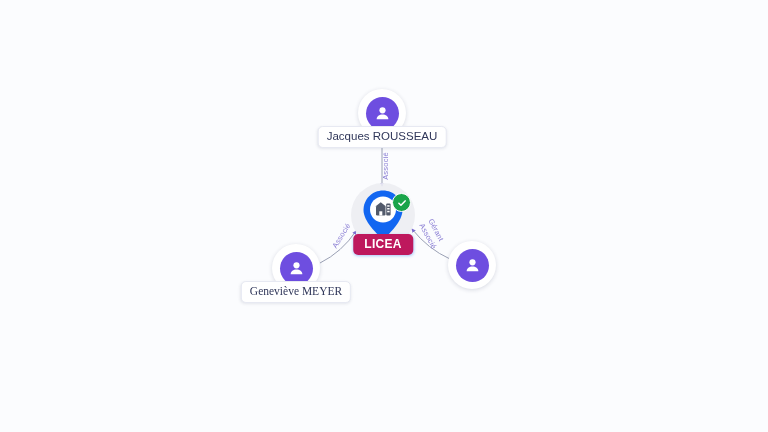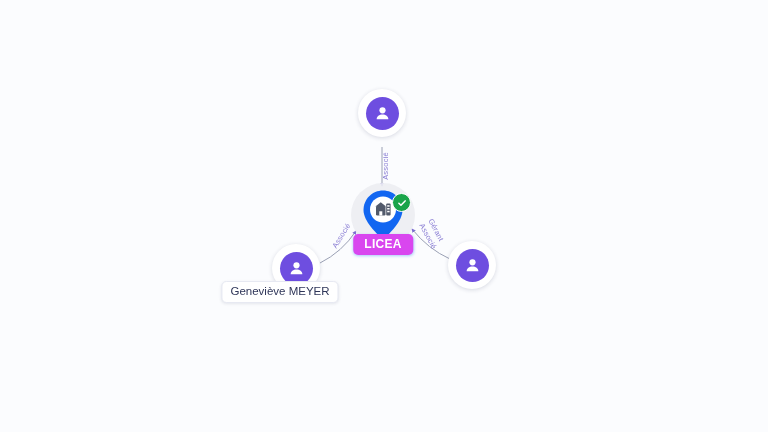--- a/index.html
+++ b/index.html
@@ -111,21 +111,21 @@
     border: 1.5px solid #ffffff;
     display: flex;
     align-items: center;
     justify-content: center;
   }
   .verified-badge svg { display: block; }
 
   .company-label {
     position: absolute;
     transform: translateX(-50%);
-    background: #d946ef;
+    background: #be185d;
     border-radius: 5px;
     padding: 3px 11px 4px 11px;
     font-size: 12px;
     font-weight: bold;
     line-height: 14px;
     letter-spacing: 0.3px;
     color: #ffffff;
     white-space: nowrap;
     box-shadow: 0 1px 3px rgba(18, 102, 241, 0.35);
   }
@@ -187,32 +187,33 @@
   <div class="person-node" style="left:382px; top:113px;">
     <div class="person-avatar">
       <div class="disc">
         <svg width="19" height="19" viewBox="0 0 24 24" fill="#ffffff">
           <circle cx="12" cy="8" r="3.9"></circle>
           <path d="M4.6 19.4c0-3.9 3.4-6.1 7.4-6.1s7.4 2.2 7.4 6.1z"></path>
         </svg>
       </div>
     </div>
   </div>
+  <div class="node-label" style="left:382px; top:126px;">Jacques ROUSSEAU</div>
 
   <div class="person-node" style="left:296px; top:268px;">
     <div class="person-avatar">
       <div class="disc">
         <svg width="19" height="19" viewBox="0 0 24 24" fill="#ffffff">
           <circle cx="12" cy="8" r="3.9"></circle>
           <path d="M4.6 19.4c0-3.9 3.4-6.1 7.4-6.1s7.4 2.2 7.4 6.1z"></path>
         </svg>
       </div>
     </div>
   </div>
-  <div class="node-label" style="left:280px; top:281px;">Geneviève MEYER</div>
+  <div class="node-label" style="left:296px; top:281px;font-family:Liberation Serif, serif;">Geneviève MEYER</div>
 
   <div class="person-node" style="left:472px; top:265px;">
     <div class="person-avatar">
       <div class="disc">
         <svg width="19" height="19" viewBox="0 0 24 24" fill="#ffffff">
           <circle cx="12" cy="8" r="3.9"></circle>
           <path d="M4.6 19.4c0-3.9 3.4-6.1 7.4-6.1s7.4 2.2 7.4 6.1z"></path>
         </svg>
       </div>
     </div>

